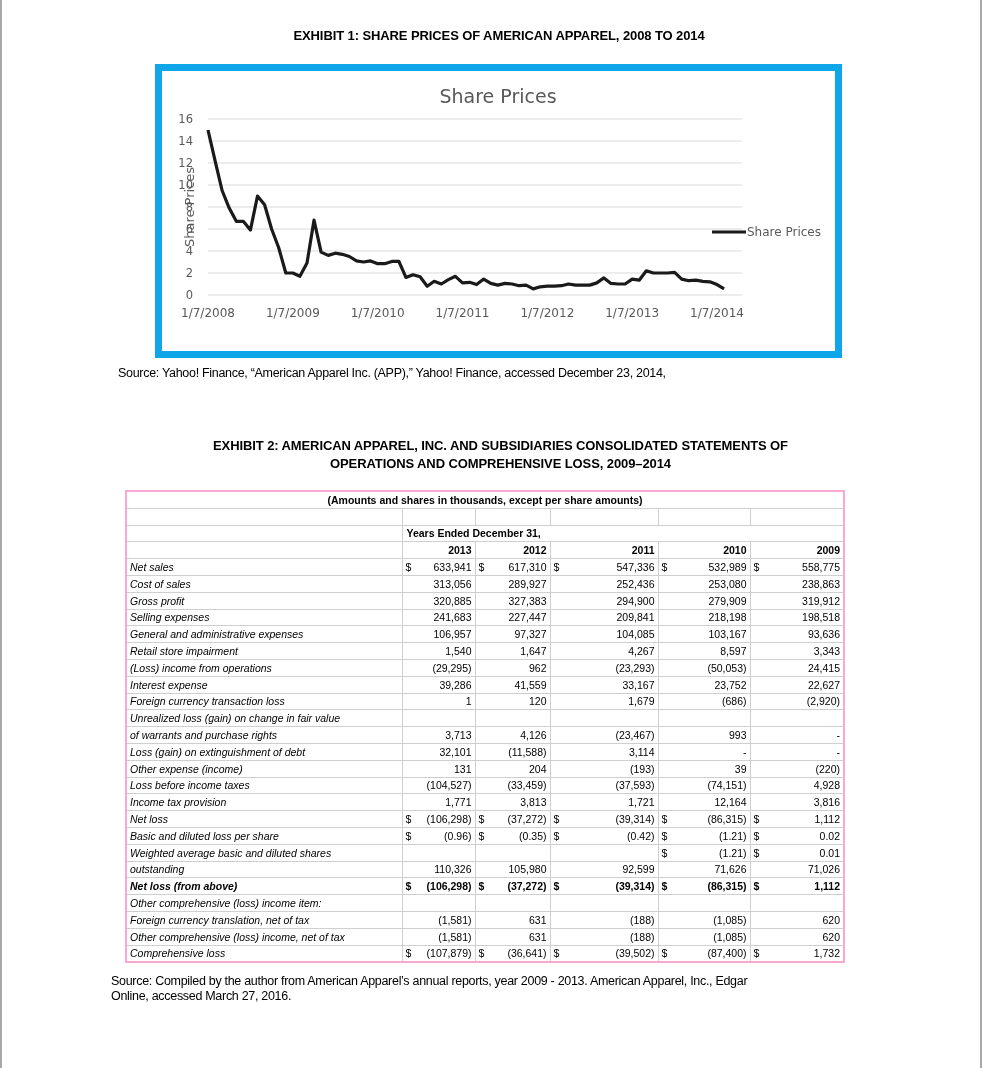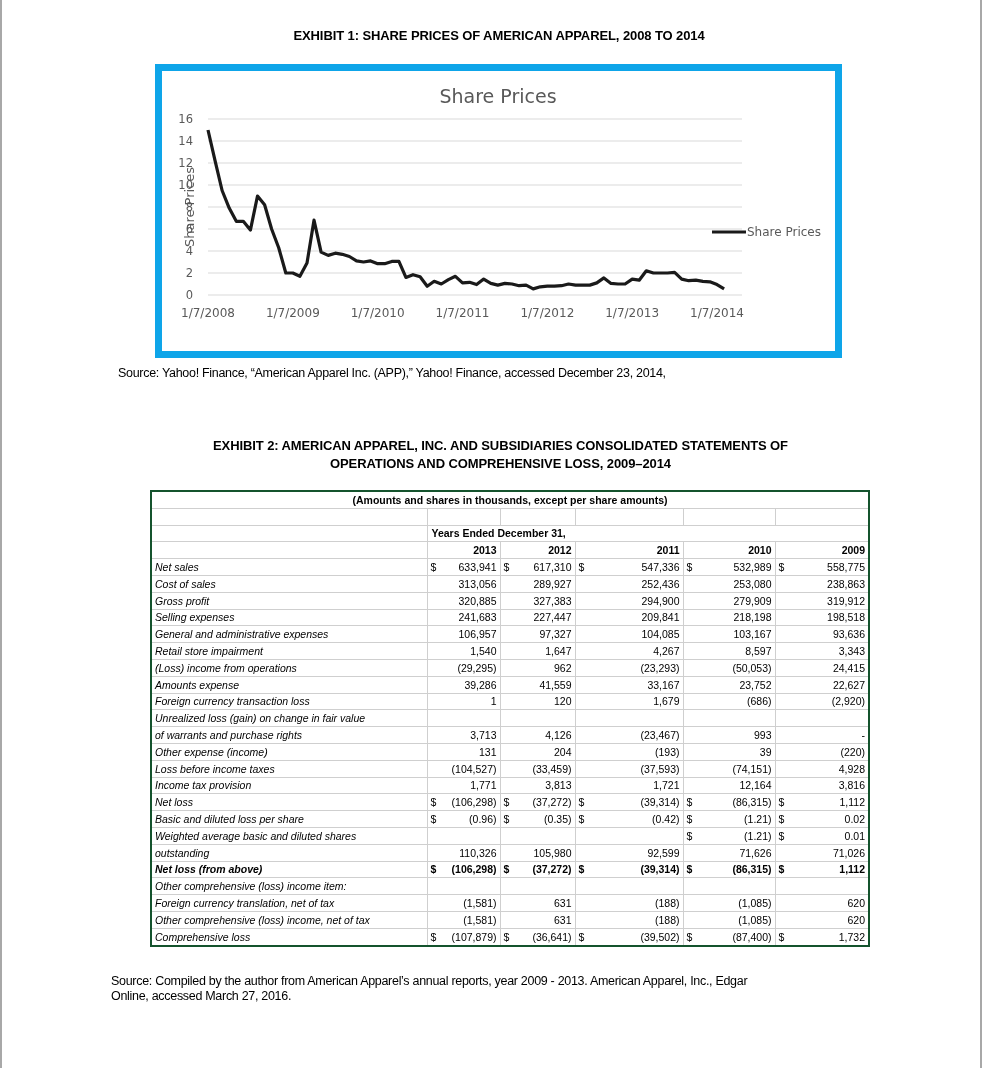--- a/index.html
+++ b/index.html
@@ -8,21 +8,21 @@
   .page-border-left { position: absolute; left: 0; top: 0; width: 2px; height: 1068px; background: #a8a8a8; }
   .page-border-right { position: absolute; right: 0; top: 0; width: 2px; height: 1068px; background: #a8a8a8; }
   .ex-title { position: absolute; font-weight: bold; font-size: 13px; text-align: center; letter-spacing: -0.1px; padding-left: 8px; }
   #ex1-title { left: 0; width: 982px; top: 28px; }
   #ex2-title { left: 120px; width: 745px; top: 437px; line-height: 18px; }
   .chart-box { position: absolute; left: 155px; top: 64px; width: 673px; height: 280px; border: 7px solid #0ea5e9; background: #fff; }
   .chart-svg { position: absolute; left: 0; top: 0; }
   .source { position: absolute; font-size: 12.5px; line-height: 15px; letter-spacing: -0.3px; }
   #src1 { left: 118px; top: 366px; width: 760px; }
   #src2 { left: 111px; top: 974px; width: 760px; }
-  .fin-table { position: absolute; left: 150px; top: 490px; width: 718px; border: 2px solid #14532d;
+  .fin-table { position: absolute; left: 125px; top: 490px; width: 718px; border: 2px solid #f9a8d4;
                border-collapse: collapse; font-size: 10.5px; table-layout: fixed; }
   .fin-table td { border: 1px solid #cfcfcf; padding: 0 3px; height: 15.8px; white-space: nowrap; overflow: hidden; }
   .fin-table td.lbl { text-align: left; font-style: italic; }
   .fin-table td.num { text-align: right; }
   .fin-table td.bold { font-weight: bold; }
   .fin-table td.center { text-align: center; }
   .cur { float: left; }
   .hdr-row td { font-weight: bold; }
 </style>
 </head>
@@ -160,21 +160,21 @@
       </tr>
       <tr>
         <td class="lbl">(Loss) income from operations</td>
         <td class="num"><span>(29,295)</span></td>
         <td class="num"><span>962</span></td>
         <td class="num"><span>(23,293)</span></td>
         <td class="num"><span>(50,053)</span></td>
         <td class="num"><span>24,415</span></td>
       </tr>
       <tr>
-        <td class="lbl">Amounts expense</td>
+        <td class="lbl">Interest expense</td>
         <td class="num"><span>39,286</span></td>
         <td class="num"><span>41,559</span></td>
         <td class="num"><span>33,167</span></td>
         <td class="num"><span>23,752</span></td>
         <td class="num"><span>22,627</span></td>
       </tr>
       <tr>
         <td class="lbl">Foreign currency transaction loss</td>
         <td class="num"><span>1</span></td>
         <td class="num"><span>120</span></td>
@@ -192,20 +192,28 @@
       </tr>
       <tr>
         <td class="lbl">of warrants and purchase rights</td>
         <td class="num"><span>3,713</span></td>
         <td class="num"><span>4,126</span></td>
         <td class="num"><span>(23,467)</span></td>
         <td class="num"><span>993</span></td>
         <td class="num"><span>-</span></td>
       </tr>
       <tr>
+        <td class="lbl">Loss (gain) on extinguishment of debt</td>
+        <td class="num"><span>32,101</span></td>
+        <td class="num"><span>(11,588)</span></td>
+        <td class="num"><span>3,114</span></td>
+        <td class="num"><span>-</span></td>
+        <td class="num"><span>-</span></td>
+      </tr>
+      <tr>
         <td class="lbl">Other expense (income)</td>
         <td class="num"><span>131</span></td>
         <td class="num"><span>204</span></td>
         <td class="num"><span>(193)</span></td>
         <td class="num"><span>39</span></td>
         <td class="num"><span>(220)</span></td>
       </tr>
       <tr>
         <td class="lbl">Loss before income taxes</td>
         <td class="num"><span>(104,527)</span></td>

